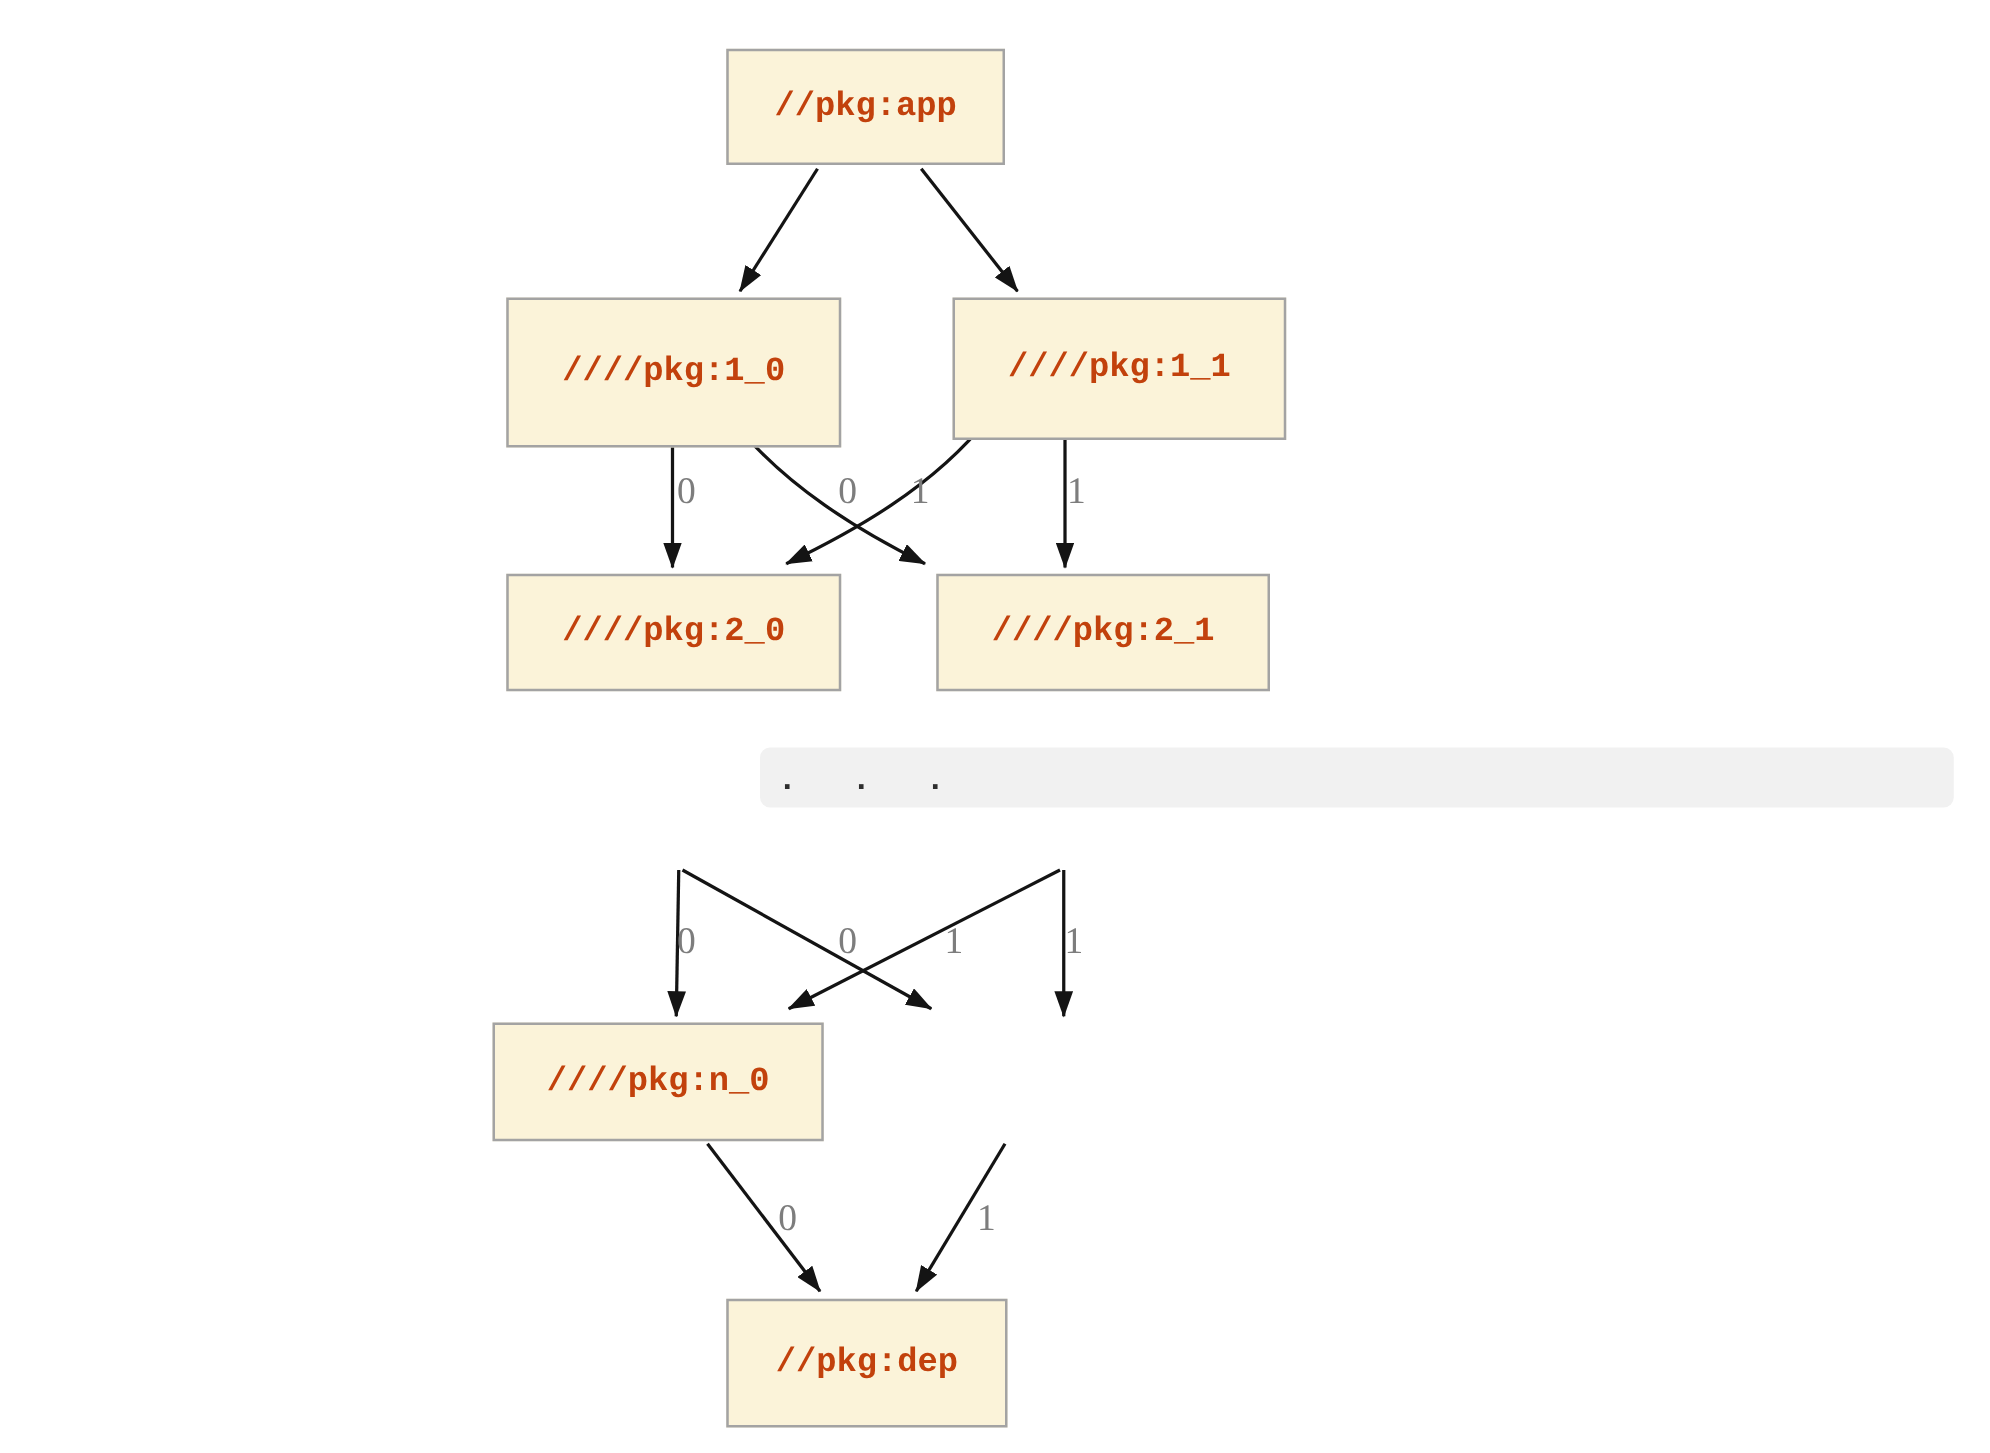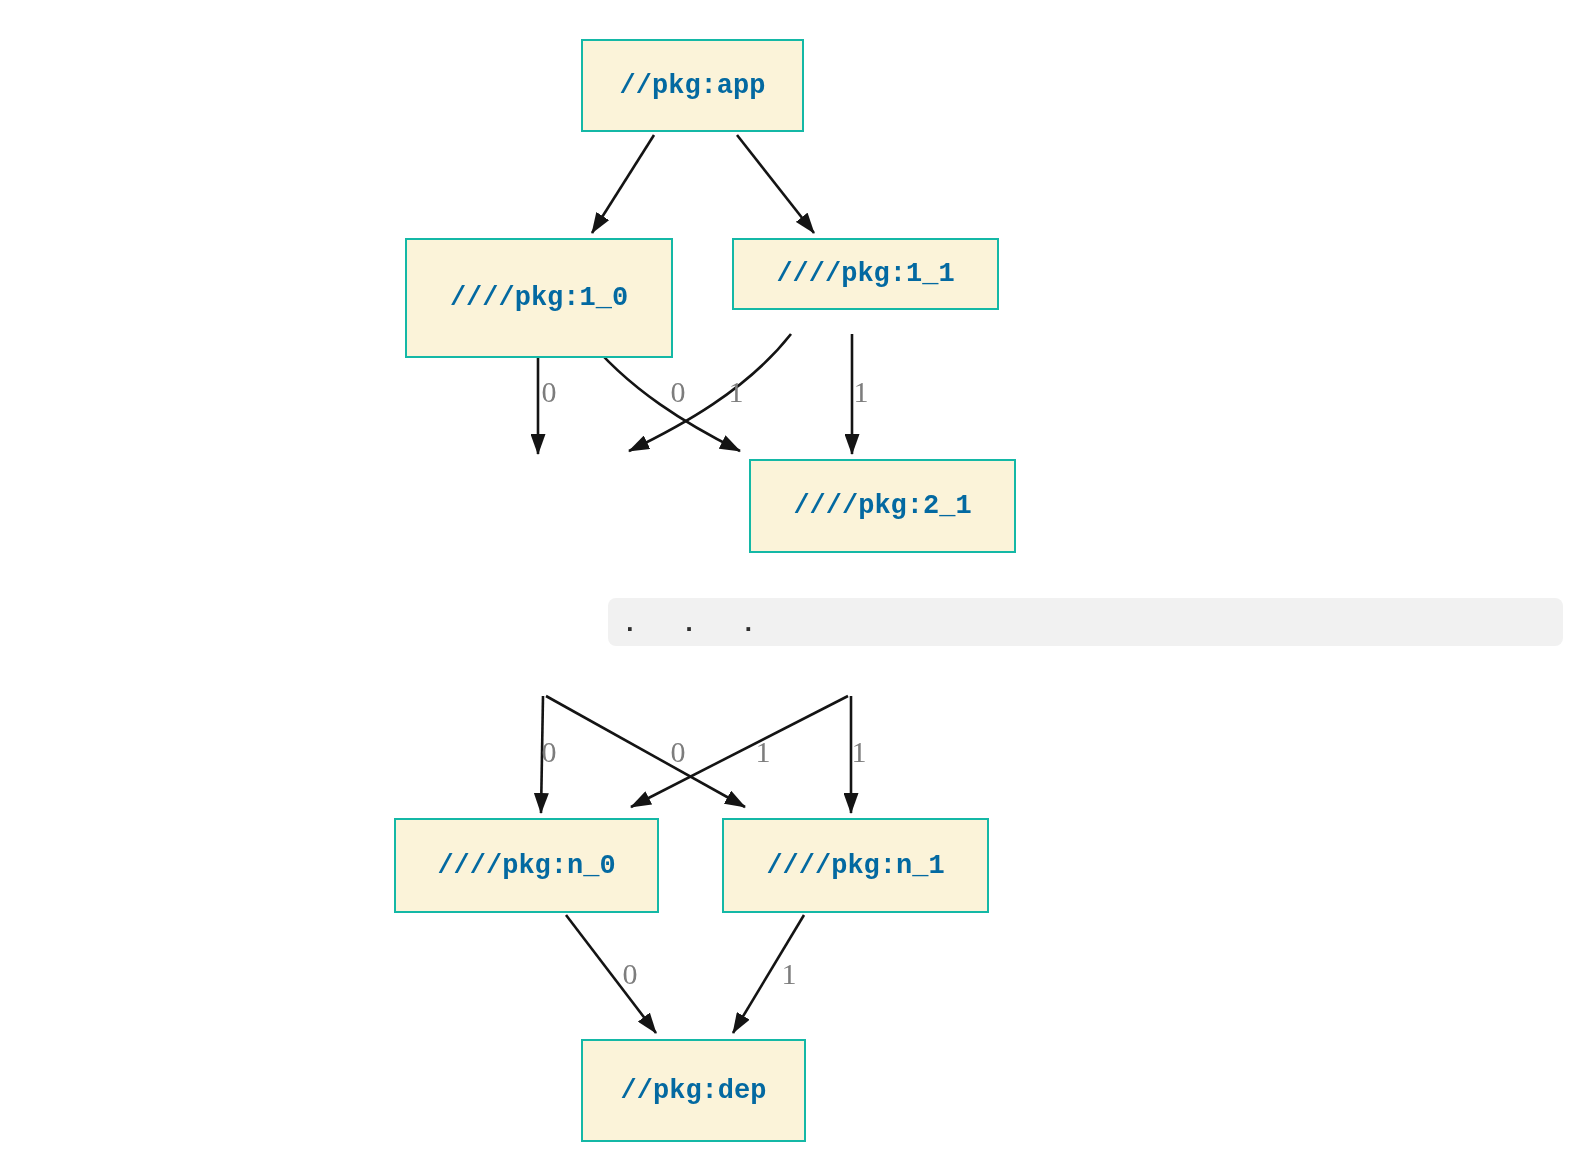--- a/index.html
+++ b/index.html
@@ -13,33 +13,33 @@
   }
   svg.edges {
     position: absolute;
     left: 0; top: 0;
     width: 1592px; height: 1162px;
   }
   .node {
     position: absolute;
     box-sizing: border-box;
     background: #FBF3D9;
-    border: 2px solid #14b8a6;
+    border: 2px solid #a3a3a3;
     display: flex;
     align-items: center;
     justify-content: center;
     font-family: "Liberation Mono", monospace;
     font-weight: bold;
     font-size: 27px;
-    color: #0369a1;
+    color: #c2410c;
     white-space: nowrap;
   }
   .node-app  { left: 581px; top: 39px;   width: 223px; height: 93px; }
   .node-1-0  { left: 405px; top: 238px;  width: 268px; height: 120px; }
-  .node-1-1  { left: 732px; top: 238px;  width: 267px; height: 72px; }
+  .node-1-1  { left: 762px; top: 238px;  width: 267px; height: 114px; }
   .node-2-0  { left: 405px; top: 459px;  width: 268px; height: 94px; }
   .node-2-1  { left: 722px; top: 459px;  width: 267px; height: 94px; margin-left: 27px; }
   .node-n-0  { left: 394px; top: 818px;  width: 265px; height: 95px; }
   .node-n-1  { left: 722px; top: 818px;  width: 267px; height: 95px; }
   .node-dep  { left: 581px; top: 1039px; width: 225px; height: 103px; }
   .ellipsis-bar {
     position: absolute;
     left: 608px; top: 598px;
     width: 955px; height: 48px;
     background: #F1F1F1;
@@ -111,28 +111,28 @@
 
   <div class="node node-app">
     <span>//pkg:app</span>
   </div>
   <div class="node node-1-0">
     <span>////pkg:1_0</span>
   </div>
   <div class="node node-1-1">
     <span>////pkg:1_1</span>
   </div>
+  <div class="node node-2-0">
+    <span>////pkg:2_0</span>
+  </div>
   <div class="node node-2-1">
     <span>////pkg:2_1</span>
   </div>
   <div class="node node-n-0">
     <span>////pkg:n_0</span>
-  </div>
-  <div class="node node-n-1">
-    <span>////pkg:n_1</span>
   </div>
   <div class="node node-dep">
     <span>//pkg:dep</span>
   </div>
 
   <div class="ellipsis-bar">
     <span>. . .</span>
   </div>
 
 </div>

